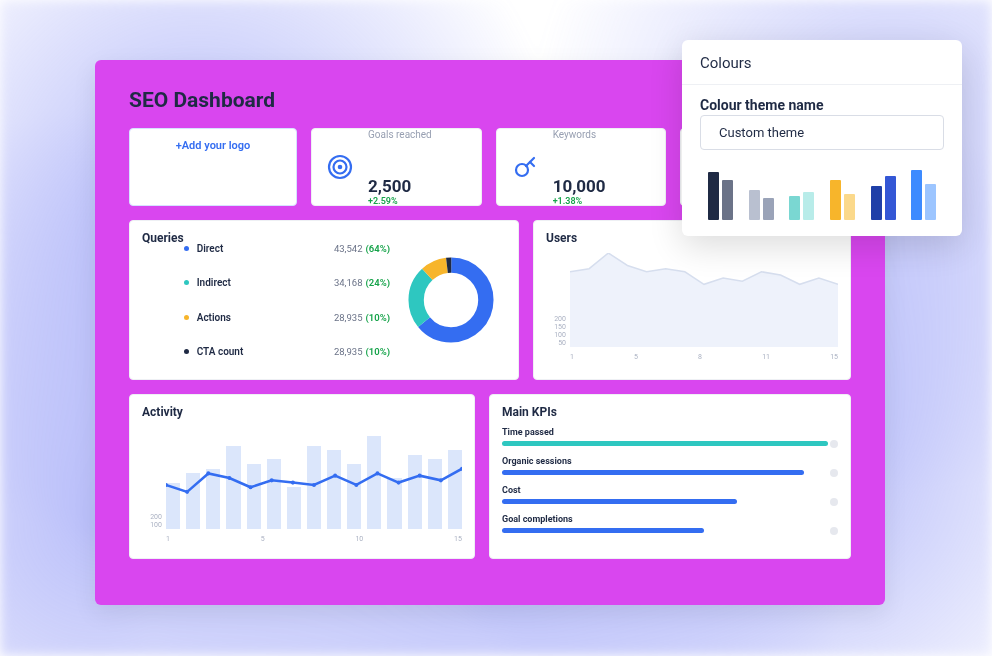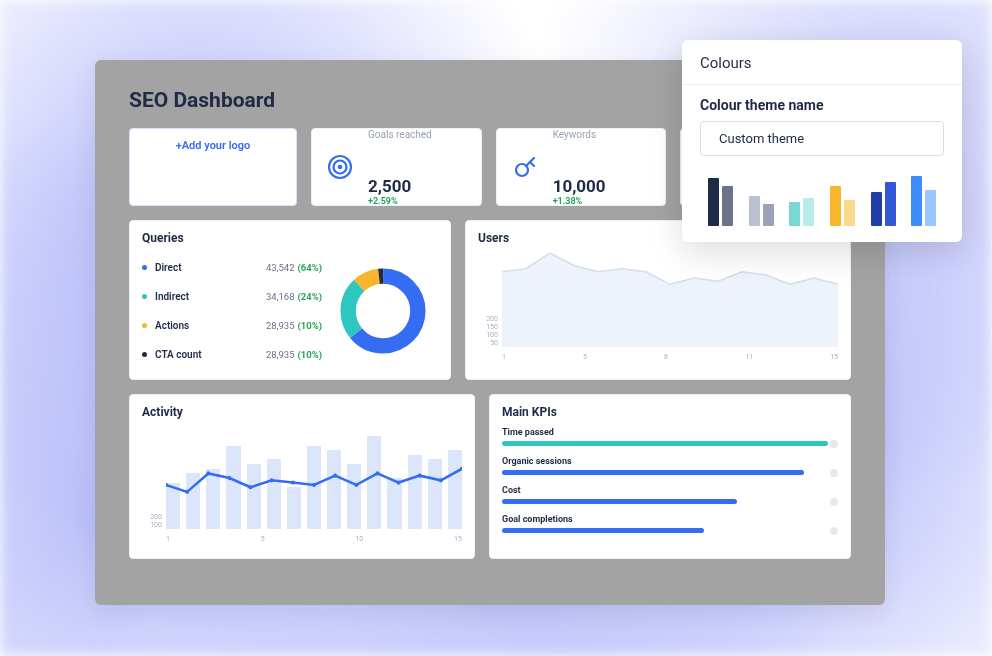--- a/index.html
+++ b/index.html
@@ -21,21 +21,21 @@
       radial-gradient(circle at 90% 20%, rgba(120,130,245,0.4), transparent 35%),
       radial-gradient(circle at 10% 80%, rgba(120,130,245,0.5), transparent 40%);
     filter: blur(6px);
   }
   .dashboard {
     position: absolute;
     left: 95px;
     top: 60px;
     width: 790px;
     height: 545px;
-    background: #a3a3a3;
+    background: #d946ef;
     border-radius: 6px;
     box-shadow: 0 8px 24px rgba(0,0,0,0.08);
     padding: 28px 34px 32px 34px;
   }
   .dash-title {
     font-size: 21px;
     font-weight: 700;
     color: #1f2a44;
     margin-bottom: 16px;
   }
@@ -72,21 +72,21 @@
   .metric-body .delta { font-size: 9px; color: #16a34a; font-weight: 600; }
   .blank-card { flex: 1; }
 
   .section-title {
     font-size: 12px;
     font-weight: 700;
     color: #1f2a44;
     margin-bottom: 8px;
   }
   .mid-row { display: flex; gap: 14px; margin-bottom: 14px; }
-  .queries-card { width: 322px; height: 160px; display: flex; flex-direction: column; }
+  .queries-card { width: 390px; height: 160px; display: flex; flex-direction: row; }
   .queries-body { display: flex; flex: 1; }
   .queries-list { flex: 1; display: flex; flex-direction: column; justify-content: space-around; padding-right: 6px; }
   .q-row { display: flex; align-items: center; font-size: 10px; color: #1f2a44; }
   .q-dot { width: 5px; height: 5px; border-radius: 50%; margin-right: 8px; }
   .q-name { flex: 1; font-weight: 600; font-size: 10px; }
   .q-val { color: #6b7388; font-size: 9.5px; margin-right: 3px; }
   .q-pct { color: #16a34a; font-size: 9.5px; font-weight: 600; }
   .donut-wrap { width: 110px; display: flex; align-items: center; justify-content: center; }
 
   .users-card { flex: 1; height: 160px; }
@@ -121,21 +121,21 @@
     padding: 0 0 16px 0;
   }
   .colours-header {
     font-size: 15px;
     font-weight: 400;
     color: #1f2a44;
     padding: 14px 18px 12px 18px;
     border-bottom: 1px solid #eef0f4;
   }
   .colours-body { padding: 12px 18px 0 18px; }
-  .colours-sublabel { font-size: 14px; font-weight: 700; color: #1f2a44; margin-bottom: 8px; }
+  .colours-sublabel { font-size: 14px; font-weight: 700; color: #1f2a44; margin-bottom: 2px; }
   .theme-input {
     width: 100%;
     border: 1px solid #d9dde6;
     border-radius: 4px;
     padding: 9px 18px;
     font-size: 13px;
     color: #1f2a44;
     outline: none;
     margin-bottom: 16px;
   }

